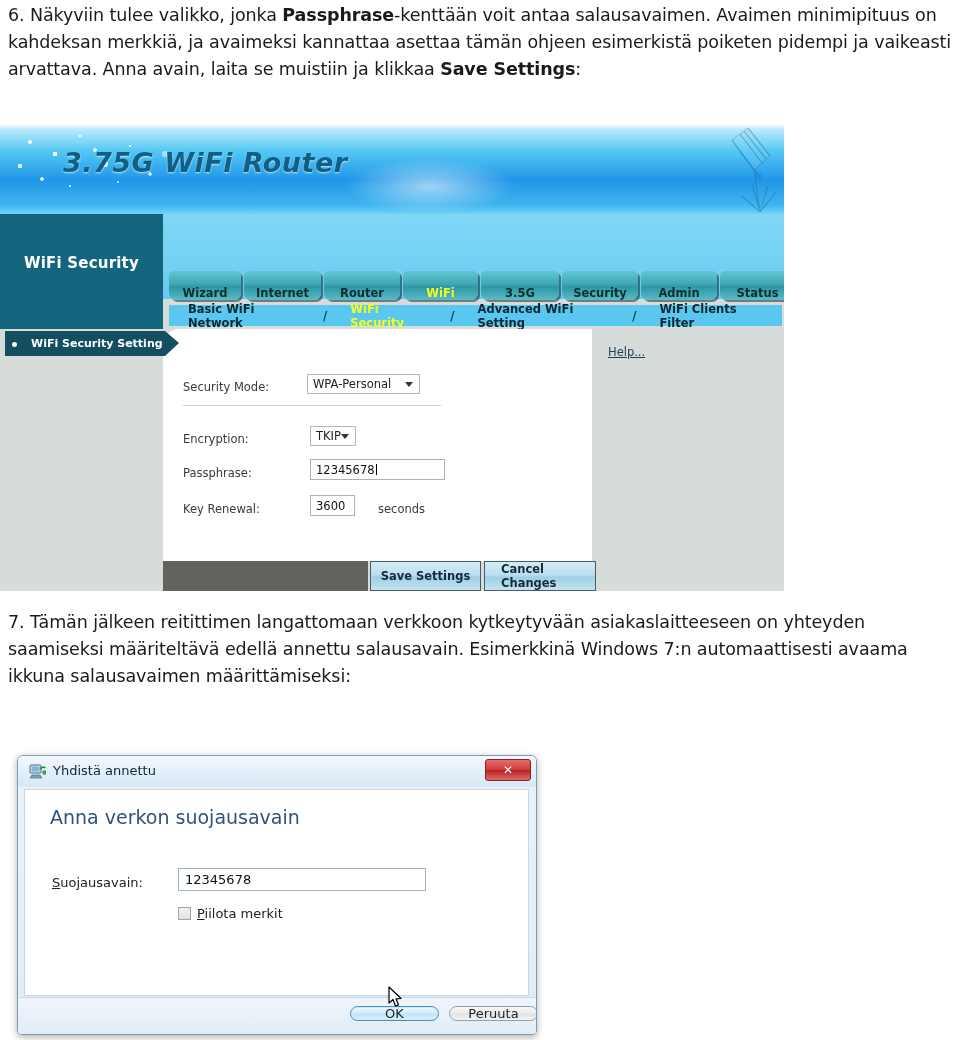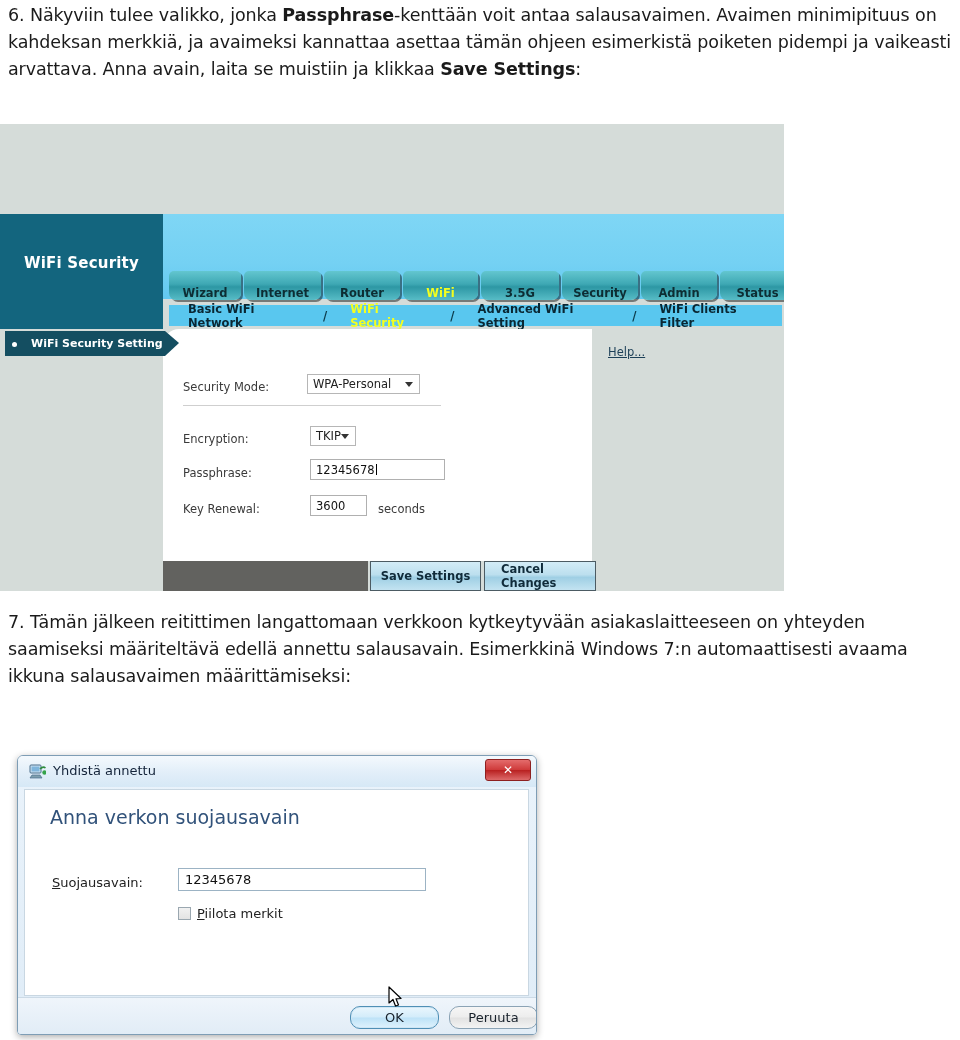--- a/index.html
+++ b/index.html
@@ -206,21 +206,21 @@
     background:linear-gradient(to bottom,#f1f1f1,#e3e3e3);
     box-sizing:border-box;margin-right:6px;
   }
   .wd-checklabel{font-size:13px;color:#222;}
   .wd-footer{
     position:absolute;left:0;top:241px;width:518px;height:37px;
     background:linear-gradient(to bottom,#eff5fb 0%,#e1ecf6 100%);
     border-top:1px solid #ccdae6;
   }
   .wd-btn{
-    position:absolute;top:8px;height:23px;width:89px;
+    position:absolute;top:8px;height:15px;width:89px;
     border:1px solid #8ba3b5;border-radius:10px;
     font-size:13px;color:#18212b;
     display:flex;align-items:center;justify-content:center;
     box-sizing:border-box;
   }
   #wd-ok{
     left:332px;
     background:linear-gradient(to bottom,#eaf6fd 0%,#d3ecfa 48%,#bde2f7 52%,#dff2fd 100%);
     border-color:#4f8fb5;box-shadow:0 0 0 1px #cfe6f4 inset;
   }
@@ -230,20 +230,34 @@
   }
   .wd-cursor{position:absolute;left:388px;top:986px;width:16px;height:23px;z-index:40;}
 </style>
 </head>
 <body>
 
 <div class="doc-para" id="para-6"><span>6.</span><span> Näkyviin tulee valikko, jonka </span><span class="b">Passphrase</span><span>-kenttään voit antaa salausavaimen. Avaimen minimipituus on kahdeksan merkkiä, ja avaimeksi kannattaa asettaa tämän ohjeen esimerkistä poiketen pidempi ja vaikeasti arvattava. Anna avain, laita se muistiin ja klikkaa </span><span class="b">Save Settings</span><span>:</span></div>
 
 <div id="router-shot">
 
+  <div class="rt-banner">
+    <div class="rt-banner-title">3.75G WiFi Router</div>
+    <div class="rt-antenna">
+      <svg width="86" height="88" viewBox="0 0 86 88">
+        <g stroke="#1a6fa8" stroke-width="1.1" fill="none" opacity="0.85">
+          <path d="M58 2 L80 30 L64 44 L42 14 Z" fill="#8fd8f4" opacity=".5"></path>
+          <path d="M58 2 L80 30 M42 14 L64 44 M50 8 L72 37 M54 5 L76 33"></path>
+          <path d="M64 44 L70 86 M70 86 L52 70 M70 86 L86 66 M70 86 L78 60 M70 86 L62 58"></path>
+          <circle cx="68" cy="50" r="2.5"></circle>
+          <path d="M46 20 L68 48 M50 26 L70 52"></path>
+        </g>
+      </svg>
+    </div>
+  </div>
 
   <div class="rt-navarea"></div>
   <div class="rt-side">
     <div class="rt-side-label">WiFi Security</div>
   </div>
 
   <div class="rt-tabs" id="rt-tabs">
       <div class="rt-tab" style="width: 72px;">Wizard</div>
       <div class="rt-tab" style="width: 77px;">Internet</div>
       <div class="rt-tab" style="width: 76px;">Router</div>
@@ -288,21 +302,21 @@
       <span class="rt-caret"></span>
     </div>
 
     <div class="rt-lbl" style="left:183px;top:137px;">Passphrase:</div>
     <div class="rt-input" style="left:310px;top:130px;width:135px;height:21px;">
       <span>12345678</span>
         <span class="caret-bar"></span>
     </div>
 
     <div class="rt-lbl" style="left:183px;top:173px;">Key Renewal:</div>
-    <div class="rt-input" style="left:310px;top:166px;width:57px;height:21px;">
+    <div class="rt-input" style="left:310px;top:166px;width:45px;height:21px;">
       <span>3600</span>
     </div>
     <div class="rt-lbl" style="left:378px;top:173px;">seconds</div>
 
     <div class="rt-btnbar-dark"></div>
     <div class="rt-btn" id="btn-save">Save Settings</div>
     <div class="rt-btn" id="btn-cancel">Cancel Changes</div>
   </div>
 </div>
 

